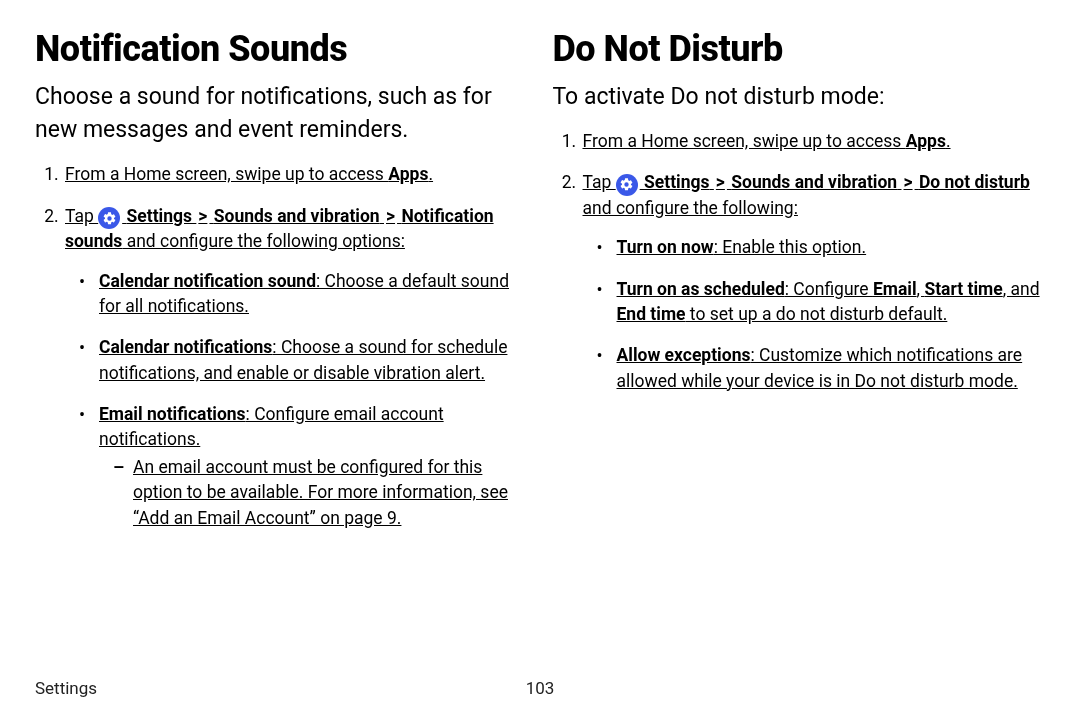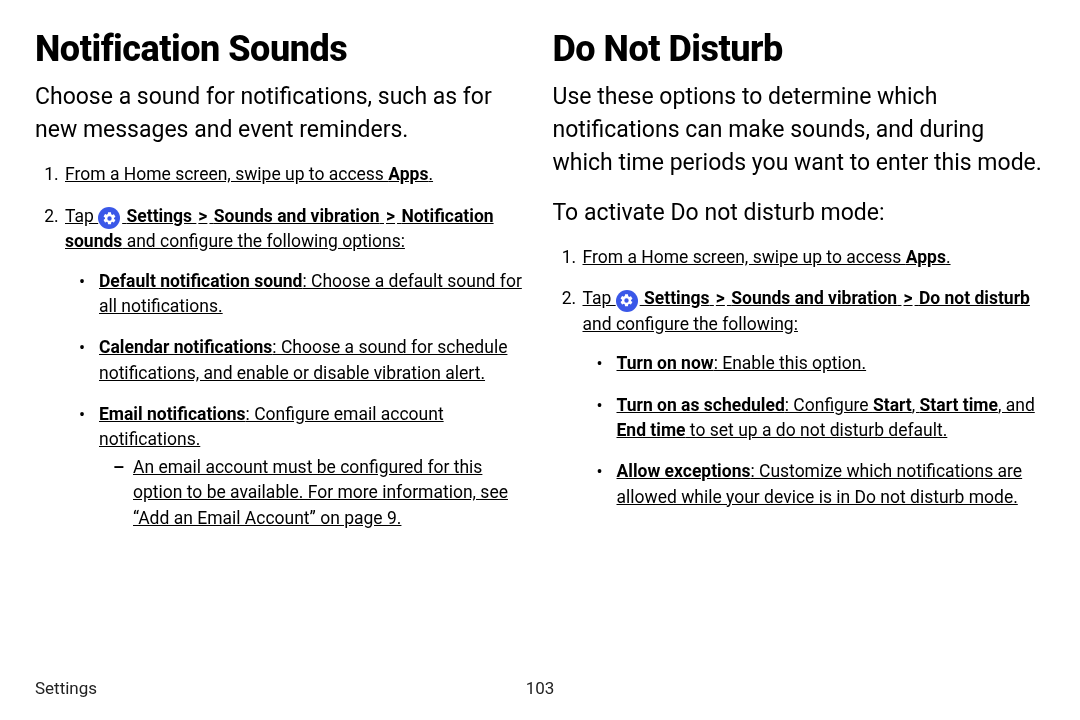--- a/index.html
+++ b/index.html
@@ -130,41 +130,40 @@
             </svg>
         </span>
         <span class="b">Settings</span>
         <span class="gt">&gt;</span>
         <span class="b">Sounds and vibration</span>
         <span class="gt">&gt;</span>
         <span class="b">Notification sounds</span><span> and configure the following options:</span>
 
         <ul class="bullets">
           <li>
-            <span class="b">Default notification sound</span><span>: Choose a default sound for all notifications.</span>
+            <span class="b">Calendar notification sound</span><span>: Choose a default sound for all notifications.</span>
           </li>
           <li>
             <span class="b">Calendar notifications</span><span>: Choose a sound for schedule notifications, and enable or disable vibration alert.</span>
           </li>
           <li>
             <span class="b">Email notifications</span><span>: Configure email account notifications.</span>
             <ul class="dashes">
               <li>
                 <span>An email account must be configured for this option to be available. For more information, see </span><span class="link">“Add an Email Account” on page 9</span><span>.</span>
               </li>
             </ul>
           </li>
         </ul>
       </li>
     </ol>
   </div>
 
   <div class="column">
     <h1>Do Not Disturb</h1>
-    <p class="intro">Use these options to determine which notifications can make sounds, and during which time periods you want to enter this mode.</p>
     <p class="intro">To activate Do not disturb mode:</p>
     <ol>
       <li>
         <span>From a Home screen, swipe up to access </span><span class="b">Apps</span><span>.</span>
       </li>
       <li>
         <span>Tap </span>
         <span class="settings-icon">
           <svg viewBox="0 0 24 24">
               <path d="M19.14,12.94a7.07,7.07,0,0,0,.05-.94,7.07,7.07,0,0,0-.05-.94l2.03-1.58a.5.5,0,0,0,.12-.64l-1.92-3.32a.5.5,0,0,0-.6-.22l-2.39.96a7.22,7.22,0,0,0-1.62-.94l-.36-2.54A.5.5,0,0,0,13.9,2h-3.8a.5.5,0,0,0-.5.42L9.24,4.96a7.22,7.22,0,0,0-1.62.94L5.23,4.94a.5.5,0,0,0-.6.22L2.71,8.48a.5.5,0,0,0,.12.64l2.03,1.58a7.07,7.07,0,0,0-.05.94,7.07,7.07,0,0,0,.05.94L2.83,14.16a.5.5,0,0,0-.12.64l1.92,3.32a.5.5,0,0,0,.6.22l2.39-.96a7.22,7.22,0,0,0,1.62.94l.36,2.54a.5.5,0,0,0,.5.42h3.8a.5.5,0,0,0,.5-.42l.36-2.54a7.22,7.22,0,0,0,1.62-.94l2.39.96a.5.5,0,0,0,.6-.22l1.92-3.32a.5.5,0,0,0-.12-.64ZM12,15.5A3.5,3.5,0,1,1,15.5,12,3.5,3.5,0,0,1,12,15.5Z"></path>
@@ -174,21 +173,21 @@
         <span class="gt">&gt;</span>
         <span class="b">Sounds and vibration</span>
         <span class="gt">&gt;</span>
         <span class="b">Do not disturb</span><span> and configure the following:</span>
 
         <ul class="bullets">
           <li>
             <span class="b">Turn on now</span><span>: Enable this option.</span>
           </li>
           <li>
-            <span class="b">Turn on as scheduled</span><span>: Configure </span><span class="b">Start</span><span>, </span><span class="b">Start time</span><span>, and </span><span class="b">End time</span><span> to set up a do not disturb default.</span>
+            <span class="b">Turn on as scheduled</span><span>: Configure </span><span class="b">Email</span><span>, </span><span class="b">Start time</span><span>, and </span><span class="b">End time</span><span> to set up a do not disturb default.</span>
           </li>
           <li>
             <span class="b">Allow exceptions</span><span>: Customize which notifications are allowed while your device is in Do not disturb mode.</span>
           </li>
         </ul>
       </li>
     </ol>
   </div>
 
 </div>

